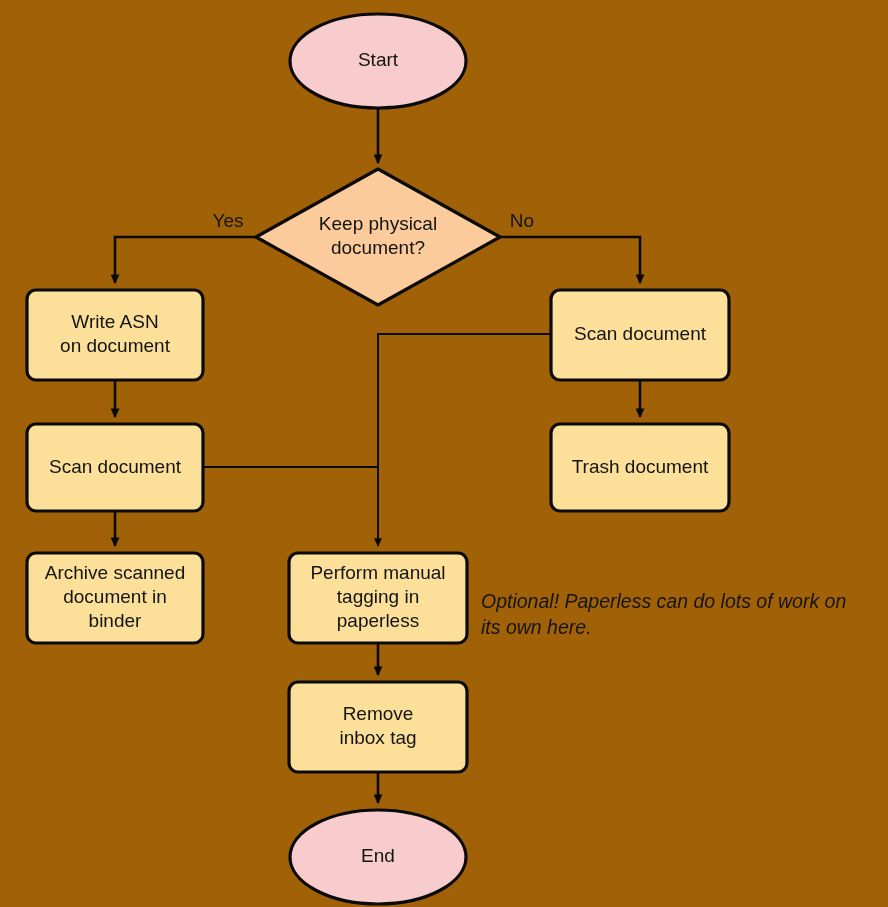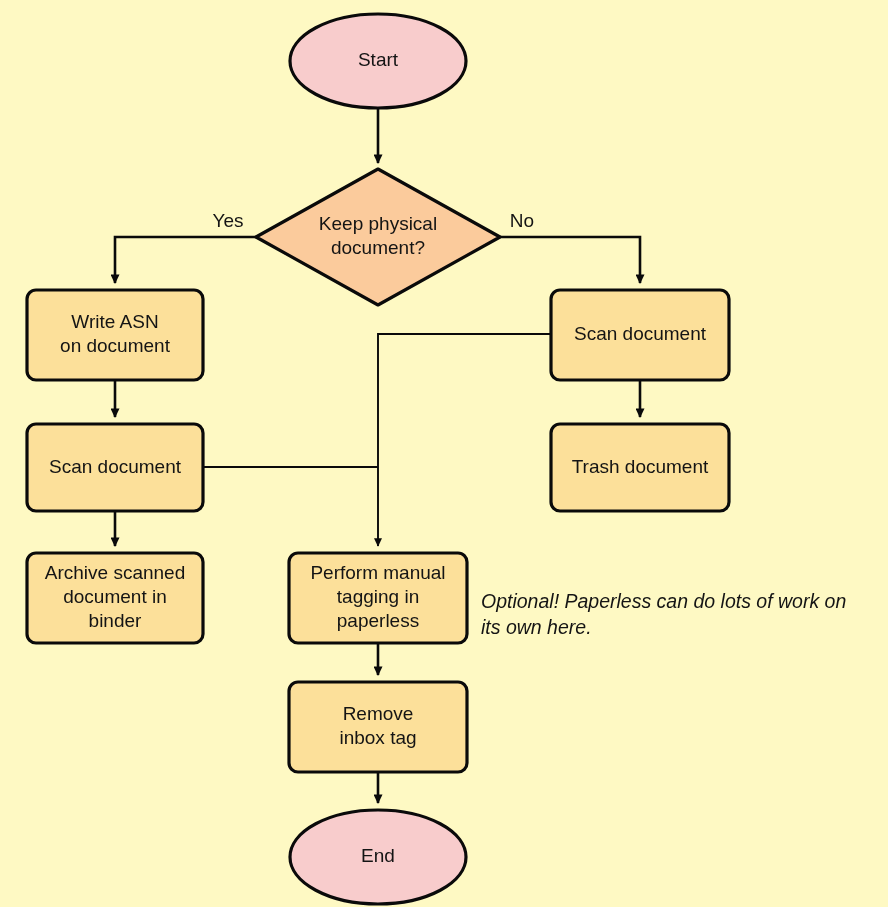--- a/index.html
+++ b/index.html
@@ -4,21 +4,21 @@
 <style>
   html, body {
     margin: 0;
     padding: 0;
     background: #ffffff;
   }
   #canvas {
     position: relative;
     width: 888px;
     height: 907px;
-    background: #fef9c3;
+    background: #a16207;
     font-family: "Liberation Sans", sans-serif;
     overflow: hidden;
   }
   svg.flow {
     position: absolute;
     inset: 0;
     width: 888px;
     height: 907px;
   }
   .node-shape {

